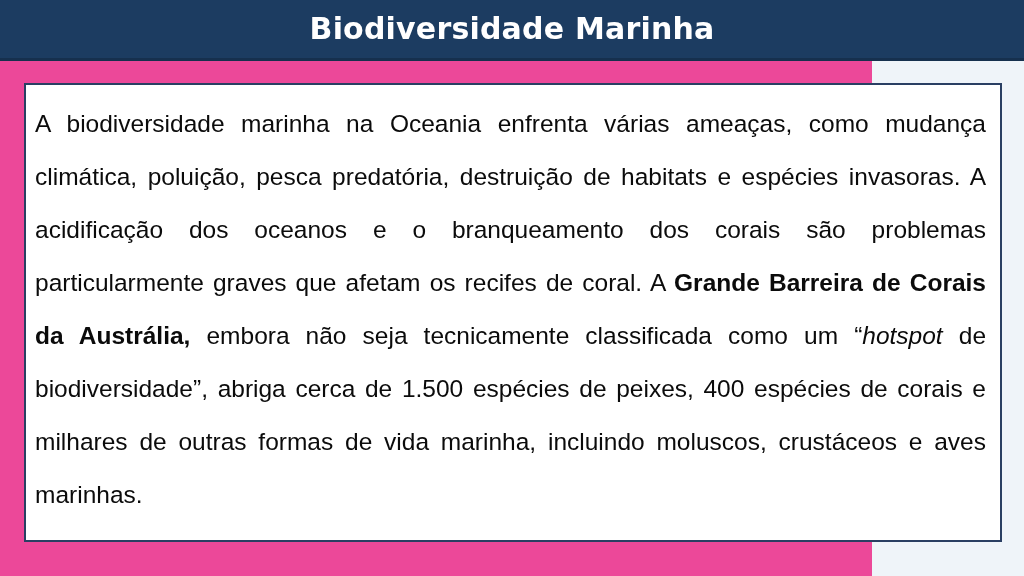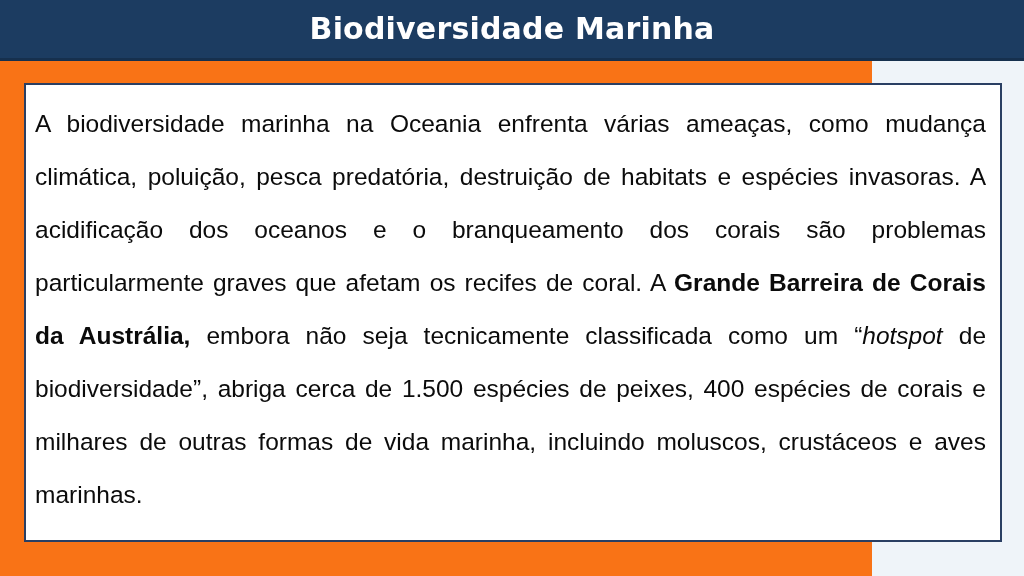--- a/index.html
+++ b/index.html
@@ -13,21 +13,21 @@
     overflow: hidden;
     background: #eff4f9;
     font-family: "Liberation Sans", sans-serif;
     -webkit-font-smoothing: antialiased;
   }
 
   .slide {
     position: relative;
     width: 872px;
     height: 576px;
-    background: #f97316;
+    background: #ec4899;
     box-sizing: border-box;
   }
 
   
   .header-bar {
     position: absolute;
     left: 0;
     top: 0;
     width: 1024px;
     height: 61px;

